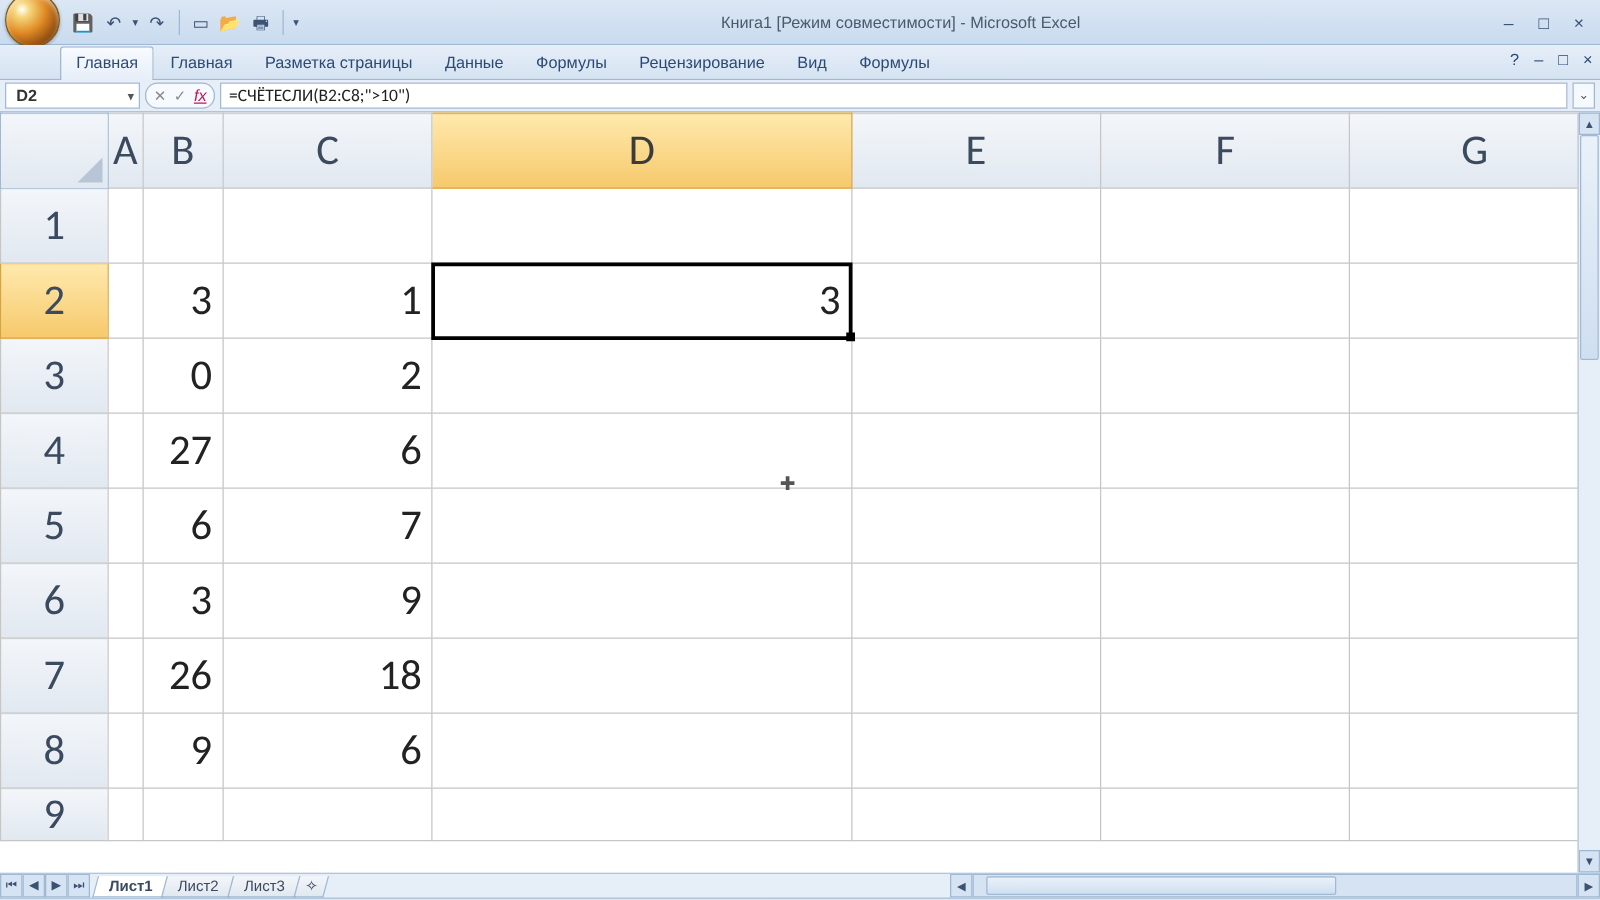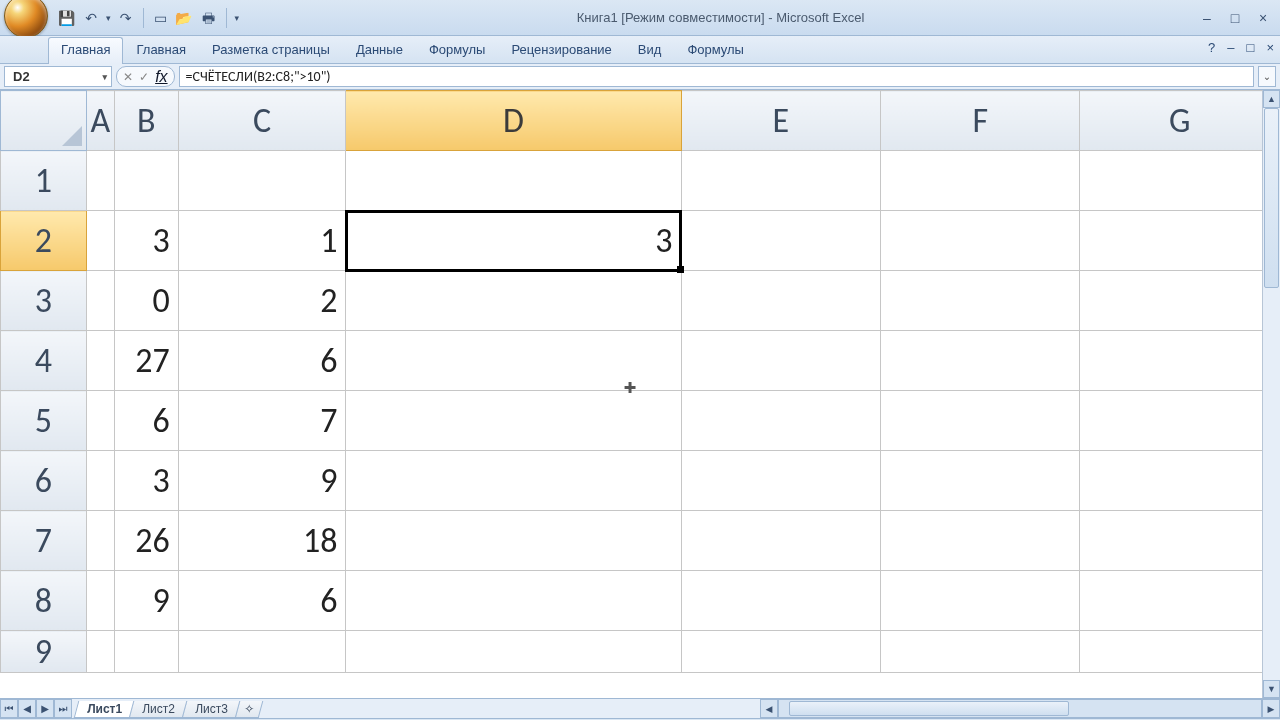--- a/index.html
+++ b/index.html
@@ -64,21 +64,21 @@
   display: flex; align-items: center; justify-content: space-between;
   padding: 0 4px 0 8px; font-size: 13px; font-weight: bold; color: #333;
 }
 .namebox .dd { font-size: 9px; color: #555; }
 .fxgroup {
   display: flex; align-items: center;
   height: 21px; border: 1px solid #9fb8d4; background: #f6f9fd;
   border-radius: 10px; padding: 0 6px; gap: 6px;
 }
 .fxgroup .ic { font-size: 12px; color: #888; }
-.fxgroup .fx { font-style: italic; font-size: 16px; color: #0f172a; text-decoration: underline; }
+.fxgroup .fx { font-style: italic; font-size: 13px; color: #be185d; text-decoration: underline; }
 .formula-input {
   flex: 1; height: 21px; background: #fff; border: 1px solid #9fb8d4;
   padding: 0 6px; font-size: 14px; font-family: Calibri, sans-serif; color: #222;
 }
 .fbar .expand { width: 18px; height: 21px; border: 1px solid #9fb8d4; background: #f6f9fd; font-size: 10px; text-align: center; line-height: 19px; color: #555; }
 
 
 .sheet-wrap { position: relative; height: 608px; background: #fff; }
 .sheet { border-collapse: collapse; table-layout: fixed; }
 .sheet th, .sheet td {

